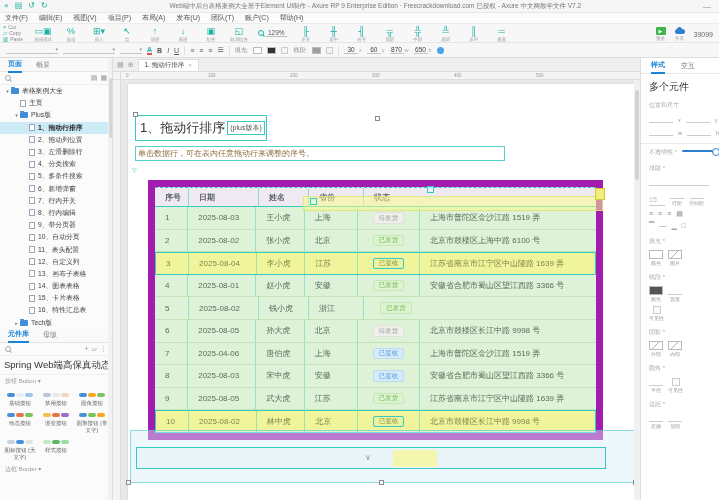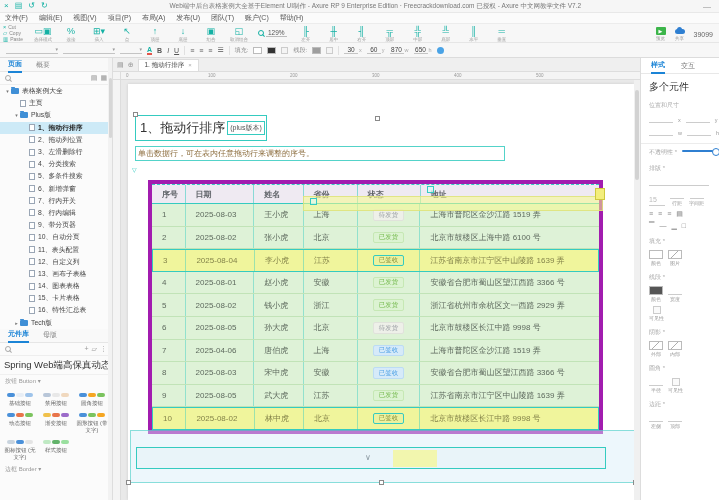--- a/index.html
+++ b/index.html
@@ -99,21 +99,21 @@
   .page { position:absolute; left:7px; top:4px; width:506px; height:416px; background:#fff; box-shadow:0 0 3px rgba(0,0,0,0.12); }
   .cv-scroll { position:absolute; top:22px; right:0; width:6px; bottom:0; background:#f0f0f0; }
   .cv-scroll .thumbbar { position:absolute; top:10px; left:1px; width:4px; height:90px; background:#d2d2d2; border-radius:2px; }
 
   .title-box { position:absolute; left:14px; top:35px; width:132px; height:26px; border:1px solid #35cbc0; display:flex; align-items:center; padding-left:4px; gap:2px; background:#fff; }
   .title-main { font-size:13px; color:#333; white-space:nowrap; }
   .title-suffix { font-size:7px; color:#555; border:1px solid #35cbc0; padding:1px 2px; white-space:nowrap; background:#fff; }
   .subtitle-box { position:absolute; left:14px; top:66px; width:370px; height:15px; border:1px solid rgba(53,203,192,0.85); display:flex; align-items:center; padding-left:2px; font-size:8px; color:#8d6e3f; white-space:nowrap; background:#fff; }
   .collapse-mark { position:absolute; left:11px; top:86px; font-size:6px; color:#35cbc0; }
 
-  .ax-table { position:absolute; left:27px; top:100px; width:455px; border:4px solid #a21caf; background:#fff; }
+  .ax-table { position:absolute; left:27px; top:100px; width:455px; border:7px solid #a21caf; background:#fff; }
   .thead { display:flex; height:20px; background:#efeaf2; border-top:1px dashed #35cbc0; border-bottom:1px solid #35cbc0; }
   .th { font-size:8px; font-weight:bold; color:#5f6368; display:flex; align-items:center; padding-left:10px; border-right:1px solid rgba(53,203,192,0.55); }
   .th:last-child { border-right:none; }
   .trow { display:flex; height:22.6px; background:#def2d7; border-bottom:1px solid rgba(190,225,180,0.9); }
   .trow.yellow { background:#f0f59c; border:1px solid #35cbc0; }
   .td { font-size:8px; color:#5e6a5e; display:flex; align-items:center; padding-left:10px; border-right:1px solid rgba(53,203,192,0.45); overflow:hidden; white-space:nowrap; }
   .td:last-child { border-right:none; }
   .trow.yellow .td { color:#84844a; }
   .td.status-cell { justify-content:center; padding-left:0; }
   .badge { font-size:6.5px; padding:1.5px 5px; border-radius:2px; line-height:1; white-space:nowrap; }
@@ -552,21 +552,20 @@
       <div class="subtitle-box">单击数据行，可在表内任意拖动行来调整的序号。</div>
       <div class="collapse-mark">▽</div>
 
       <div class="ax-table" id="axTable">
           <div class="thead">
             <div class="th" style="width: 34px;">序号</div>
             <div class="th" style="width: 70px;">日期</div>
             <div class="th" style="width: 50px;">姓名</div>
             <div class="th" style="width: 55px;">省份</div>
             <div class="th" style="width: 64px;">状态</div>
-            <div class="th" style="width: 182px;">地址</div>
           </div>
           <div class="trow">
             <div class="td" style="width: 34px;">1</div>
             <div class="td" style="width: 70px;">2025-08-03</div>
             <div class="td" style="width: 50px;">王小虎</div>
             <div class="td" style="width: 55px;">上海</div>
             <div class="td status-cell" style="width: 64px;">
               <span class="badge info">待发货</span>
             </div>
             <div class="td" style="width: 182px;">上海市普陀区金沙江路 1519 弄</div>
@@ -602,21 +601,20 @@
             <div class="td" style="width: 182px;">安徽省合肥市蜀山区望江西路 3366 号</div>
           </div>
           <div class="trow">
             <div class="td" style="width: 34px;">5</div>
             <div class="td" style="width: 70px;">2025-08-02</div>
             <div class="td" style="width: 50px;">钱小虎</div>
             <div class="td" style="width: 55px;">浙江</div>
             <div class="td status-cell" style="width: 64px;">
               <span class="badge success">已发货</span>
             </div>
-            <div class="td" style="width: 182px;">浙江省杭州市余杭区文一西路 2929 弄</div>
           </div>
           <div class="trow">
             <div class="td" style="width: 34px;">6</div>
             <div class="td" style="width: 70px;">2025-08-05</div>
             <div class="td" style="width: 50px; font-family: Liberation Serif, serif;">孙大虎</div>
             <div class="td" style="width: 55px;">北京</div>
             <div class="td status-cell" style="width: 64px;">
               <span class="badge info">待发货</span>
             </div>
             <div class="td" style="width: 182px;">北京市鼓楼区长江中路 9998 号</div>

